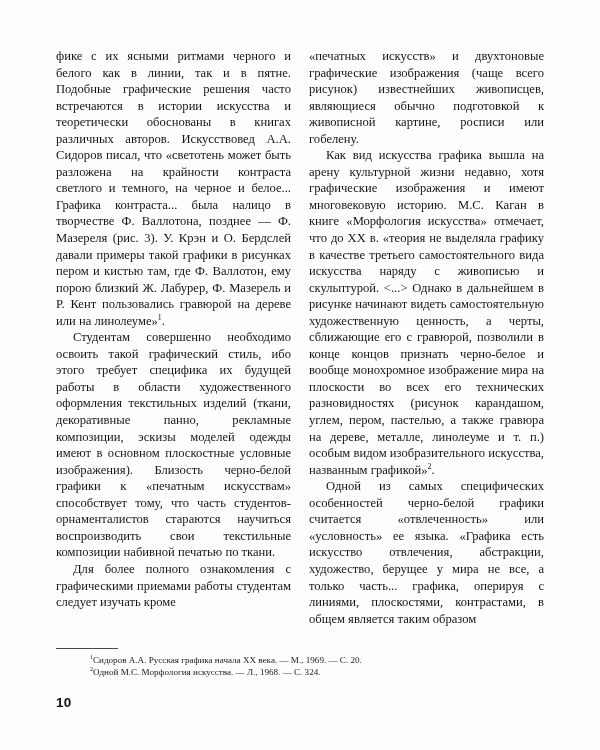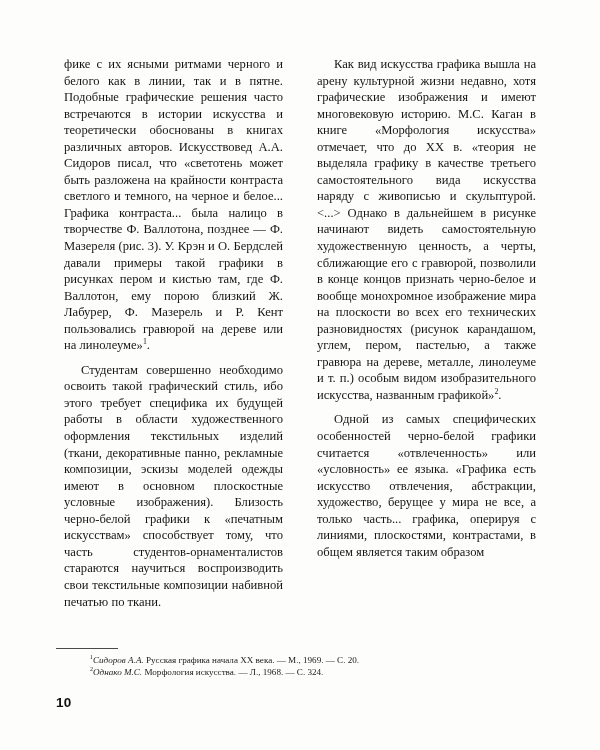--- a/index.html
+++ b/index.html
@@ -32,21 +32,21 @@
   .col {
     width: 235px;
     font-size: 12.6px;
     line-height: 16.55px;
     text-align: justify;
     text-justify: inter-word;
     hyphens: manual;
     color: #161616;
   }
   .col p {
-    margin: 8px;
+    margin: 0;
     text-indent: 1.35em;
   }
   .col p.noindent {
     text-indent: 0;
   }
   sup {
     font-size: 0.62em;
     vertical-align: super;
     line-height: 0;
   }
@@ -70,21 +70,20 @@
     line-height: 11.6px;
     white-space: nowrap;
     color: #1a1a1a;
   }
   .fn-item .fn-marker {
     font-size: 0.66em;
     vertical-align: super;
     line-height: 0;
   }
   .fn-item .fn-author {
-    font-style: italic;
   }
   .page-number {
     position: absolute;
     left: 56px;
     top: 695px;
     font-family: "Liberation Sans", "DejaVu Sans", sans-serif;
     font-weight: bold;
     font-size: 13.5px;
     color: #111;
     letter-spacing: 0.2px;
@@ -93,32 +92,34 @@
 </head>
 <body>
 
 <div class="page">
 
   <div class="columns">
 
     <div class="col">
       <p class="noindent"><span>фике с их ясными ритмами черного и белого как в линии, так и в пятне. Подобные графические решения часто встречаются в истории искусства и теоретически обоснованы в книгах различных авторов. Искусствовед А.А. Сидоров писал, что «светотень может быть разложена на крайности контраста светлого и темного, на черное и белое... Графика контраста... была налицо в творчестве Ф. Валлотона, позднее — Ф. Мазереля (рис. 3). У. Крэн и О. Бердслей давали примеры такой графики в рисунках пером и кистью там, где Ф. Валлотон, ему порою близкий Ж. Лабурер, Ф. Мазерель и Р. Кент пользовались гравюрой на дереве или на линолеуме»</span><sup>1</sup>.</p>
       <p>Студентам совершенно необходимо освоить такой графический стиль, ибо этого требует специфика их будущей работы в области художественного оформления текстильных изделий (ткани, декоративные панно, рекламные композиции, эскизы моделей одежды имеют в основном плоскостные условные изображения). Близость черно-белой графики к «печатным искусствам» способствует тому, что часть студентов-орнаменталистов стараются научиться воспроизводить свои текстильные композиции набивной печатью по ткани.</p>
+      <p>Для более полного ознакомления с графическими приемами работы студентам следует изучать кроме</p>
     </div>
 
     <div class="col">
+      <p class="noindent">«печатных искусств» и двухтоновые графические изображения (чаще всего рисунок) известнейших живописцев, являющиеся обычно подготовкой к живописной картине, росписи или гобелену.</p>
       <p><span>Как вид искусства графика вышла на арену культурной жизни недавно, хотя графические изображения и имеют многовековую историю. М.С. Каган в книге «Морфология искусства» отмечает, что до XX в. «теория не выделяла графику в качестве третьего самостоятельного вида искусства наряду с живописью и скульптурой. &lt;...&gt; Однако в дальнейшем в рисунке начинают видеть самостоятельную художественную ценность, а черты, сближающие его с гравюрой, позволили в конце концов признать черно-белое и вообще монохромное изображение мира на плоскости во всех его технических разновидностях (рисунок карандашом, углем, пером, пастелью, а также гравюра на дереве, металле, линолеуме и т. п.) особым видом изобразительного искусства, названным графикой»</span><sup>2</sup>.</p>
       <p>Одной из самых специфических особенностей черно-белой графики считается «отвлеченность» или «условность» ее языка. «Графика есть искусство отвлечения, абстракции, художество, берущее у мира не все, а только часть... графика, оперируя с линиями, плоскостями, контрастами, в общем является таким образом</p>
     </div>
 
   </div>
 
   <div class="footnotes">
     <div class="fn-rule"></div>
     <div class="fn-list">
       <div class="fn-item"><span class="fn-marker">1</span><span class="fn-author">Сидоров А.А.</span><span> Русская графика начала XX века. — М., 1969. — С. 20.</span></div>
-      <div class="fn-item"><span class="fn-marker">2</span><span class="fn-author">Однако М.С.</span><span> Морфология искусства. — Л., 1968. — С. 324.</span></div>
+      <div class="fn-item"><span class="fn-marker">2</span><span class="fn-author">Одной М.С.</span><span> Морфология искусства. — Л., 1968. — С. 324.</span></div>
     </div>
   </div>
 
   <div class="page-number">10</div>
 
 </div>
 
 </body></html>

